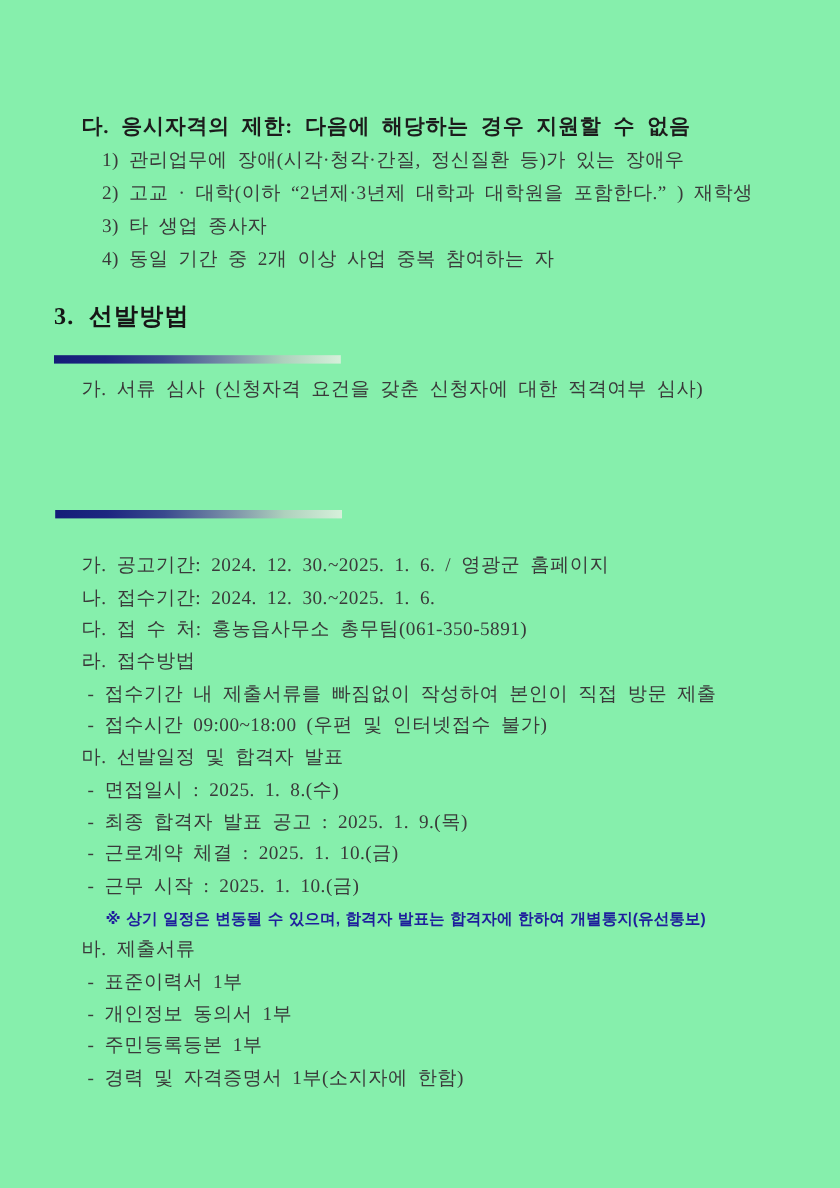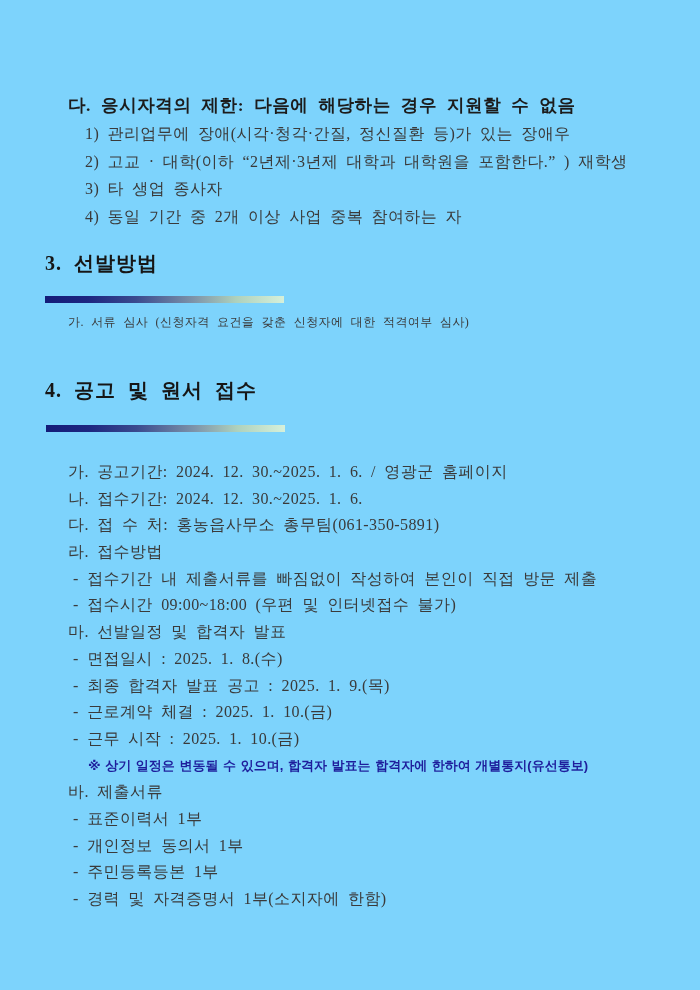--- a/index.html
+++ b/index.html
@@ -3,21 +3,21 @@
 <meta charset="utf-8">
 <style>
   html, body { margin: 0; padding: 0; }
   body {
     width: 700px; height: 990px;
     background: #ffffff;
     font-family: "Liberation Serif", "DejaVu Serif", serif;
     color: #3a3a3a;
     overflow: hidden;
   }
-  .page { position: relative; width: 700px; height: 990px; background: #7dd3fc; }
+  .page { position: relative; width: 700px; height: 990px; background: #86efac; }
 
   
   .sec-elig { position: absolute; left: 68px; top: 90px; }
   .elig-heading {
     font-size: 17.5px; font-weight: bold; color: #1c1c1c;
     line-height: 30px; white-space: nowrap;
     letter-spacing: 0.6px; word-spacing: 5px;
   }
   .elig-item {
     font-size: 16px; line-height: 27.6px; margin-left: 17px;
@@ -39,21 +39,21 @@
     background: linear-gradient(90deg,
       #141c78 0%, #1d2680 18%, #3a4a8e 38%,
       #7d93a9 62%, #aed1bd 80%, #d6f0da 100%);
   }
   #bar1 { left: 45px; top: 296px; }
   #bar2 { left: 46px; top: 425px; }
 
   
   .sec3-line {
     position: absolute; left: 68px; top: 314px;
-    font-size: 12px; white-space: nowrap;
+    font-size: 16px; white-space: nowrap;
     letter-spacing: 0.4px; word-spacing: 4px;
   }
 
   
   .sec4-list { position: absolute; left: 68px; top: 459px; }
   .line {
     font-size: 16px; line-height: 26.7px; height: 26.7px;
     white-space: nowrap; letter-spacing: 0.4px; word-spacing: 4px;
   }
   .line.sub { margin-left: 5px; }
@@ -74,21 +74,20 @@
     <div class="elig-item">1) 관리업무에 장애(시각·청각·간질, 정신질환 등)가 있는 장애우</div>
     <div class="elig-item">2) 고교 · 대학(이하 “2년제·3년제 대학과 대학원을 포함한다.” ) 재학생</div>
     <div class="elig-item">3) 타 생업 종사자</div>
     <div class="elig-item">4) 동일 기간 중 2개 이상 사업 중복 참여하는 자</div>
   </div>
 
   <div class="sec-title" id="sec3-title">3. 선발방법</div>
   <div class="divider-bar" id="bar1"></div>
   <div class="sec3-line">가. 서류 심사 (신청자격 요건을 갖춘 신청자에 대한 적격여부 심사)</div>
 
-  <div class="sec-title" id="sec4-title">4. 공고 및 원서 접수</div>
   <div class="divider-bar" id="bar2"></div>
 
   <div class="sec4-list">
     <div class="line lead">가. 공고기간: 2024. 12. 30.~2025. 1. 6. / 영광군 홈페이지</div>
     <div class="line lead">나. 접수기간: 2024. 12. 30.~2025. 1. 6.</div>
     <div class="line lead">다. 접 수 처: 홍농읍사무소 총무팀(061-350-5891)</div>
     <div class="line lead">라. 접수방법</div>
     <div class="line sub">- 접수기간 내 제출서류를 빠짐없이 작성하여 본인이 직접 방문 제출</div>
     <div class="line sub">- 접수시간 09:00~18:00 (우편 및 인터넷접수 불가)</div>
     <div class="line lead">마. 선발일정 및 합격자 발표</div>

